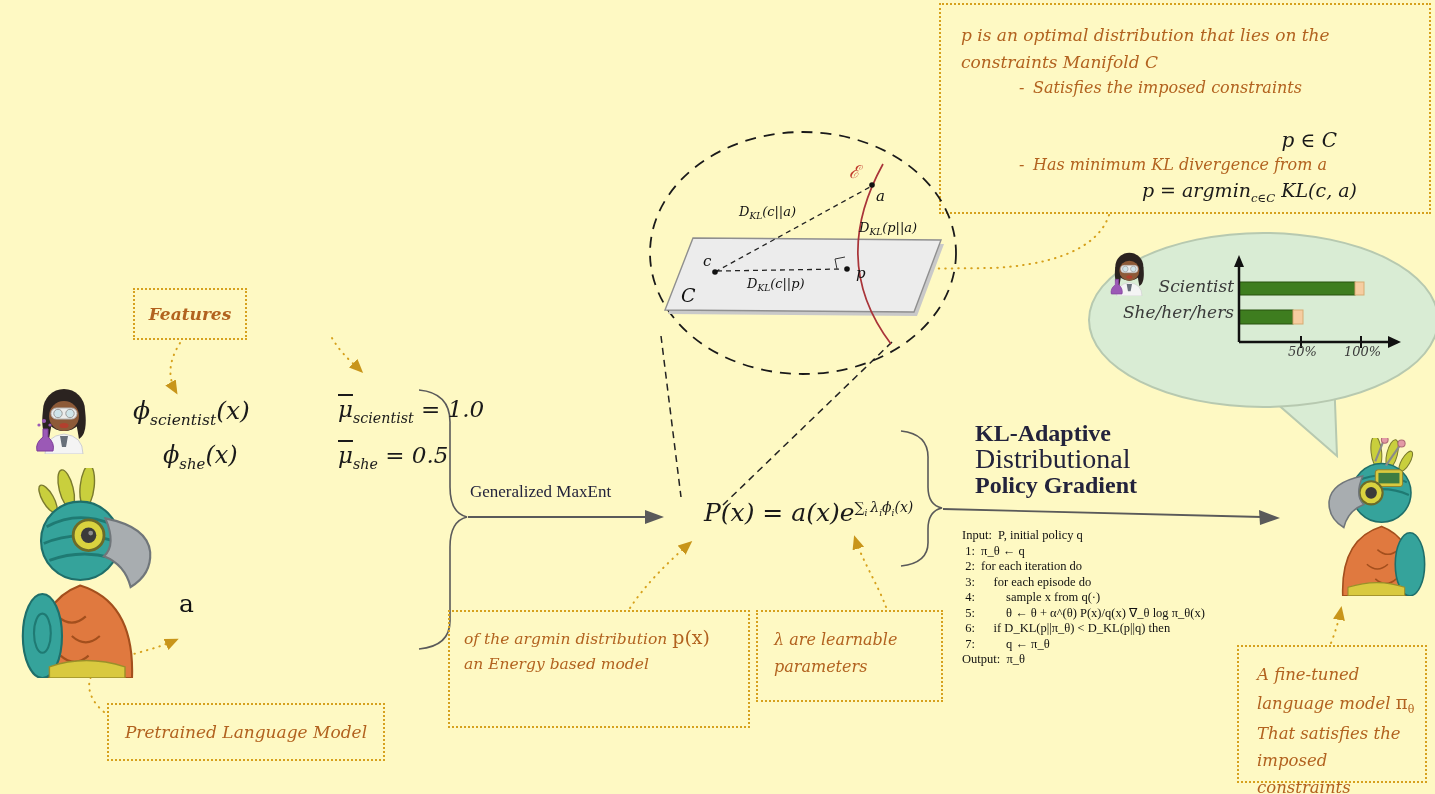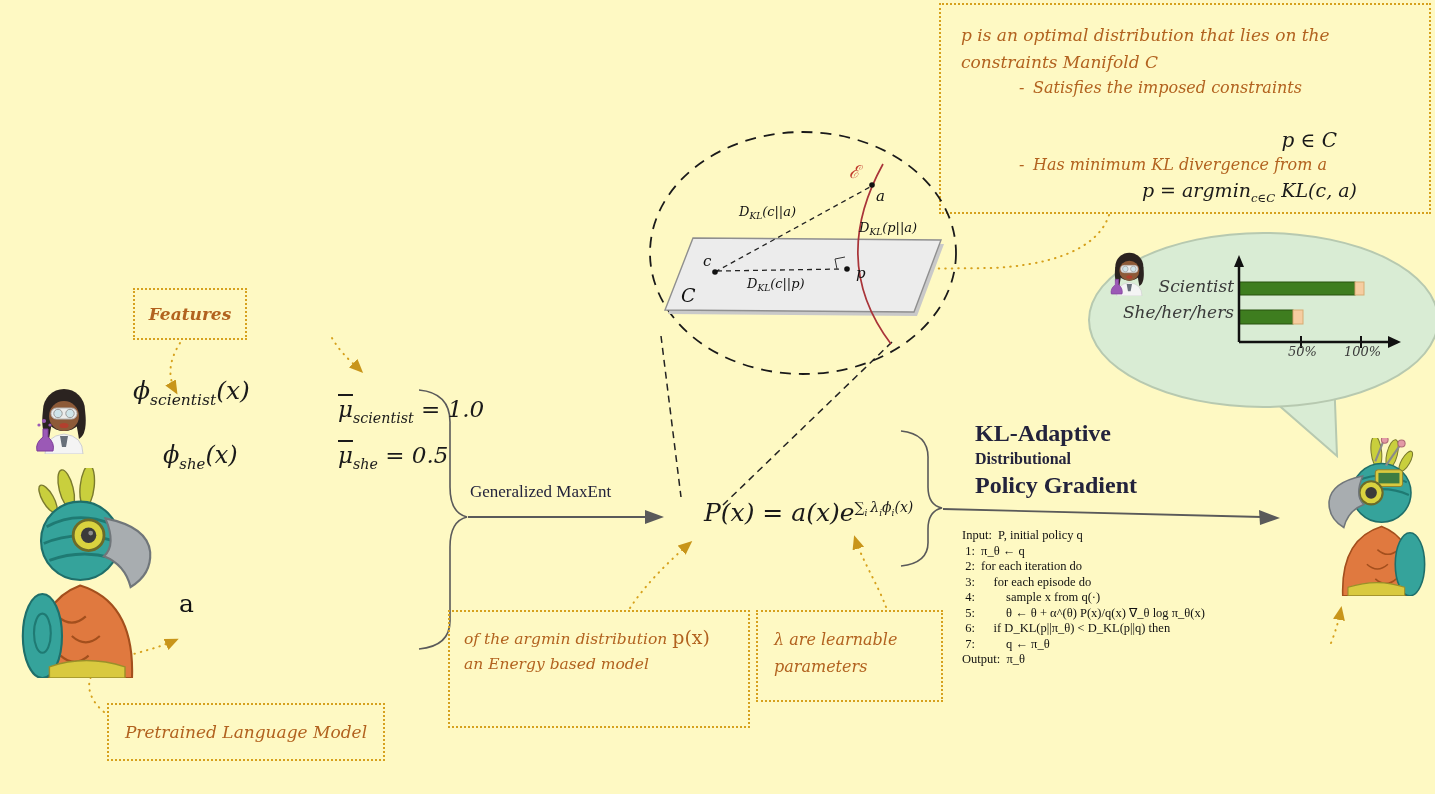--- a/index.html
+++ b/index.html
@@ -116,21 +116,21 @@
     <circle cx="44" cy="31.5" r="4.2" fill="#cfe4ea" stroke="#9a9a9a"></circle>
     <ellipse cx="38" cy="43.5" rx="4.5" ry="2.6" fill="#b3402e"></ellipse>
     <path d="M 19 72 Q 19 54 38 52 Q 57 54 57 72 Z" fill="#f4f4f4" stroke="#cfcfcf"></path>
     <path d="M 34 54 L 42 54 L 40 65 L 36 65 Z" fill="#68707a"></path>
     <path d="M 11 69 L 27 69 Q 29 61 22 55 L 22 47 L 17 47 L 17 55 Q 9 61 11 69 Z" fill="#9b59b6" stroke="#7d3c98"></path>
     <circle cx="13" cy="43" r="1.6" fill="#9b59b6"></circle>
     <circle cx="18" cy="39" r="2.1" fill="#9b59b6"></circle>
     <circle cx="24" cy="43" r="1.6" fill="#9b59b6"></circle>
   </svg>
 
-  <div class="abs math" style="left:133px;top:376px;font-size:25px;z-index:2;">
+  <div class="abs math" style="left:133px;top:396px;font-size:25px;z-index:2;">
     <span>ϕ</span><sub class="msub">scientist</sub><span>(x)</span>
   </div>
   <div class="abs math" style="left:338px;top:396px;font-size:23px;z-index:2;">
     <span class="ovl">μ</span><sub class="msub">scientist</sub><span> = 1.0</span>
   </div>
   <div class="abs math" style="left:163px;top:441px;font-size:24px;z-index:2;">
     <span>ϕ</span><sub class="msub">she</sub><span>(x)</span>
   </div>
   <div class="abs math" style="left:338px;top:442px;font-size:23px;z-index:2;">
     <span class="ovl">μ</span><sub class="msub">she</sub><span> = 0.5</span>
@@ -178,21 +178,21 @@
     <div class="hand" style="font-size:15.5px;line-height:1.6;">an Energy based model</div>
   </div>
 
   <div class="dotbox" style="left:756px;top:610px;width:187px;height:92px;z-index:2;padding:14px 10px 0 16px;">
     <div class="hand" style="font-size:16px;line-height:1.7;">λ are learnable</div>
     <div class="hand" style="font-size:16px;line-height:1.7;">parameters</div>
   </div>
 
   <div class="abs" style="left:975px;top:420px;z-index:2;">
     <div class="serifdark" style="font-size:24px;font-weight:bold;line-height:26px;">KL-Adaptive</div>
-    <div class="serifdark" style="font-size:16px;font-weight:bold;line-height:26px;">Distributional</div>
+    <div class="serifdark" style="font-size:28px;font-weight:normal;line-height:26px;">Distributional</div>
     <div class="serifdark" style="font-size:24px;font-weight:bold;line-height:26px;">Policy Gradient</div>
   </div>
 
   <div class="abs" style="left:962px;top:528px;z-index:2;">
     <div class="algo-line">Input:  P, initial policy q</div>
     <div class="algo-line"> 1:  π_θ ← q</div>
     <div class="algo-line"> 2:  for each iteration do</div>
     <div class="algo-line"> 3:      for each episode do</div>
     <div class="algo-line"> 4:          sample x from q(·)</div>
     <div class="algo-line"> 5:          θ ← θ + α^(θ) P(x)/q(x) ∇_θ log π_θ(x)</div>
@@ -254,14 +254,22 @@
       <path d="M 34 134 Q 44 143 54 134" fill="none" stroke="#a34f1d" stroke-width="1.5"></path>
       <ellipse cx="21" cy="120" rx="14" ry="30" fill="#35a39b" stroke="#1f6f6a" stroke-width="1.5"></ellipse>
       <path d="M 26 142 Q 52 133 80 142 L 80 150 L 26 150 Z" fill="#d9c93f" stroke="#9a8f2a"></path>
     </g>
     <line x1="76" y1="26" x2="90" y2="6" stroke="#8a8a8a" stroke-width="2"></line>
     <circle cx="91" cy="5" r="3.4" fill="#e39aa6" stroke="#b06a76"></circle>
     <line x1="66" y1="22" x2="74" y2="2" stroke="#8a8a8a" stroke-width="2"></line>
     <circle cx="75" cy="1.5" r="3.2" fill="#e39aa6" stroke="#b06a76"></circle>
   </svg>
 
+  <div class="dotbox" style="left:1237px;top:645px;width:190px;height:138px;z-index:2;padding:14px 8px 0 18px;">
+    <div class="hand" style="font-size:16.5px;line-height:1.65;">A fine-tuned</div>
+    <div style="line-height:1.65;">
+      <span class="hand" style="font-size:16.5px;">language model </span><span style="font-family:'DejaVu Serif',serif;font-size:18px;color:#b2621f;">π</span><sub style="font-size:11px;color:#b2621f;font-family:'DejaVu Serif',serif;">θ</sub>
+    </div>
+    <div class="hand" style="font-size:16.5px;line-height:1.65;">That satisfies the</div>
+    <div class="hand" style="font-size:16.5px;line-height:1.65;">imposed constraints</div>
+  </div>
 
 </div>
 
 </body></html>

